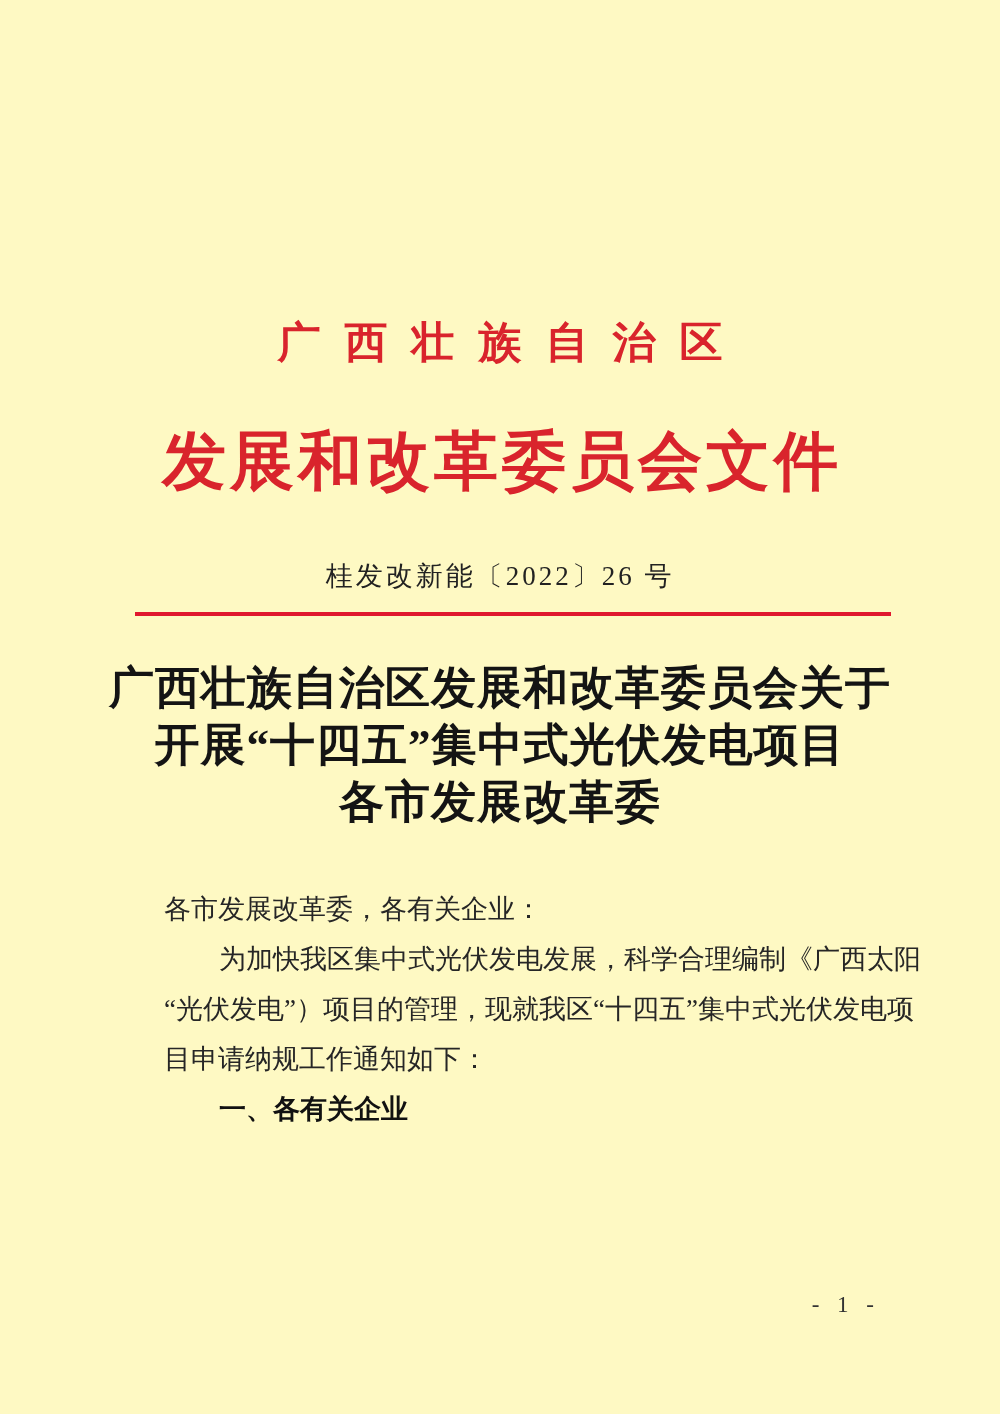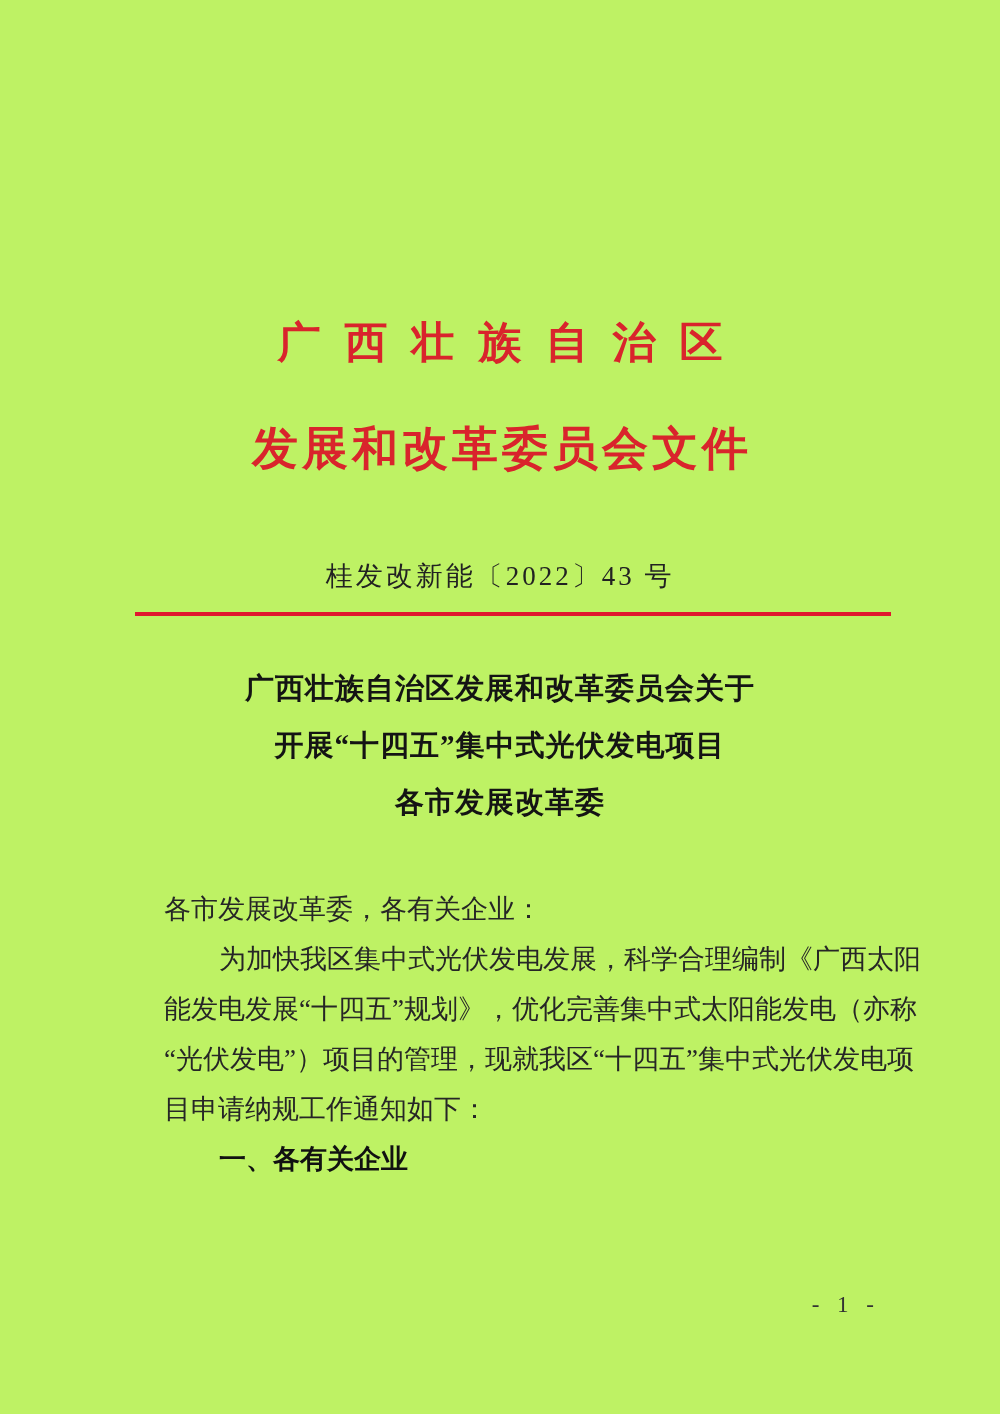--- a/index.html
+++ b/index.html
@@ -5,21 +5,21 @@
   html, body {
     margin: 0;
     padding: 0;
     background: #ffffff;
   }
   .page {
     position: relative;
     width: 1000px;
     height: 1414px;
     margin: 0 auto;
-    background: #bef264;
+    background: #fef9c3;
     overflow: hidden;
     font-family: "Liberation Serif", "DejaVu Serif", serif;
     color: #1e1e1e;
   }
   
   .region {
     position: absolute;
     top: 314px;
     left: 0;
     width: 100%;
@@ -31,21 +31,21 @@
     box-sizing: border-box;
     color: var(--red, #d9242c);
     white-space: nowrap;
   }
   .commission {
     position: absolute;
     top: 418px;
     left: 0;
     width: 100%;
     text-align: center;
-    font-size: 46px;
+    font-size: 64px;
     font-weight: 700;
     letter-spacing: 4px;
     padding-left: 4px;
     box-sizing: border-box;
     color: var(--red, #d9242c);
     white-space: nowrap;
   }
   .docnum {
     position: absolute;
     top: 558px;
@@ -65,21 +65,21 @@
     height: 4px;
     background: var(--rule-red, #e0182e);
   }
   
   .title {
     position: absolute;
     top: 660px;
     left: 0;
     width: 100%;
     text-align: center;
-    font-size: 29px;
+    font-size: 45px;
     font-weight: 700;
     line-height: 57px;
     letter-spacing: 1px;
     color: #141414;
   }
   
   .body {
     position: absolute;
     top: 884px;
     left: 152px;
@@ -113,34 +113,33 @@
 </style>
 </head>
 <body>
 
 <div class="page">
 
   <div class="region">广西壮族自治区</div>
 
   <div class="commission">发展和改革委员会文件</div>
 
-  <div class="docnum">桂发改新能〔2022〕43 号</div>
+  <div class="docnum">桂发改新能〔2022〕26 号</div>
 
   <div class="rule"></div>
 
   <div class="title">
     <div class="title-line">广西壮族自治区发展和改革委员会关于</div>
     <div class="title-line">开展“十四五”集中式光伏发电项目</div>
     <div class="title-line">各市发展改革委</div>
   </div>
 
   <div class="body">
     <div class="bline">各市发展改革委，各有关企业：</div>
     <div class="bline indent">为加快我区集中式光伏发电发展，科学合理编制《广西太阳</div>
-    <div class="bline">能发电发展“十四五”规划》，优化完善集中式太阳能发电（亦称</div>
     <div class="bline">“光伏发电”）项目的管理，现就我区“十四五”集中式光伏发电项</div>
     <div class="bline">目申请纳规工作通知如下：</div>
     <div class="bline heading indent">一、各有关企业</div>
   </div>
 
   <div class="pagenum">- 1 -</div>
 
 </div>
 
 </body></html>

